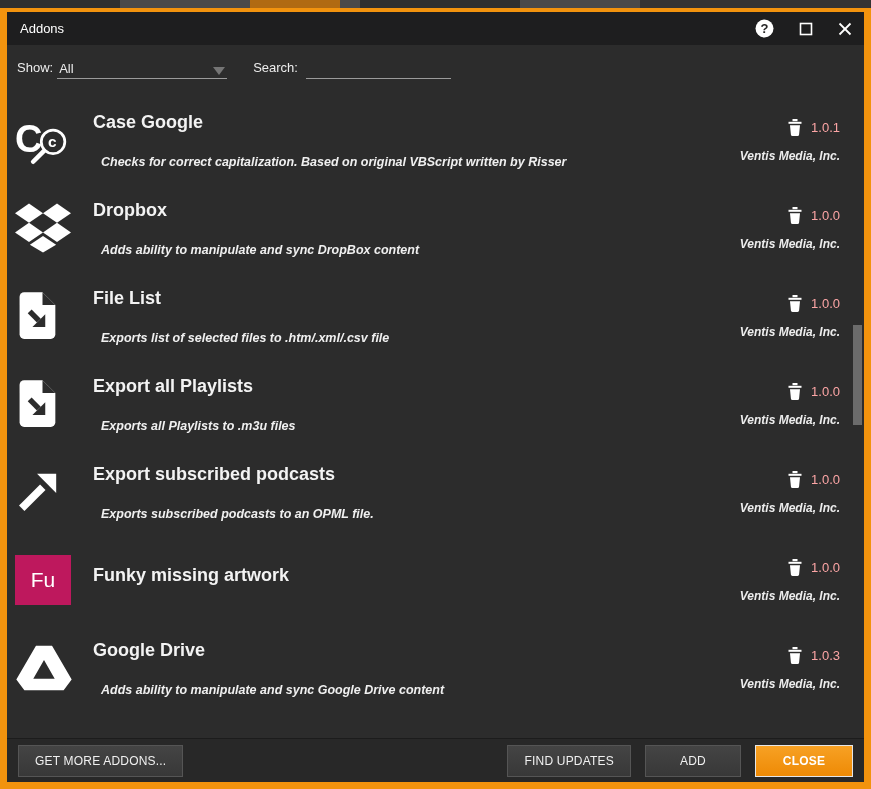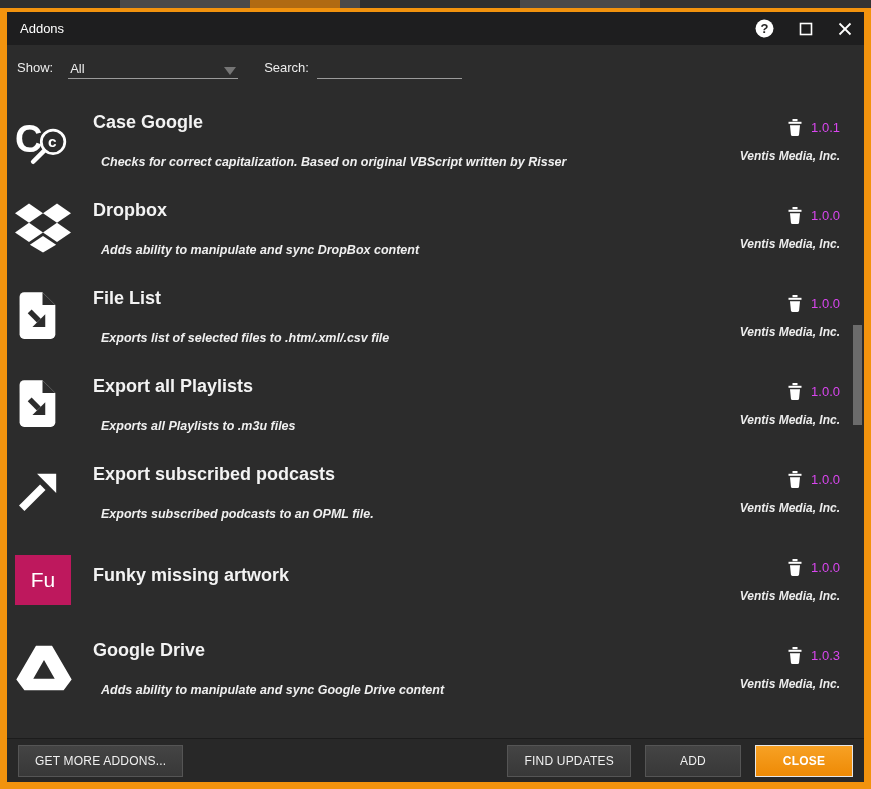--- a/index.html
+++ b/index.html
@@ -27,21 +27,21 @@
   }
   .tb-icons { margin-left:auto; display:flex; align-items:center; gap:25px; }
   .tb-icons span { display:flex; align-items:center; justify-content:center; cursor:pointer; }
 
   .toolbar {
     flex:0 0 45px; display:flex; align-items:center;
     padding:0 10px; font-size:13px; color:#ededed;
   }
   .show-dd {
     display:flex; align-items:flex-end; justify-content:space-between;
-    width:170px; height:23px; margin-left:15px; padding:0 2px 2px 2px;
+    width:170px; height:23px; margin-left:4px; padding:0 2px 2px 2px;
     border-bottom:1px solid #9b9b9b; cursor:default;
   }
   .dd-arrow { width:0; height:0; border-left:6px solid transparent; border-right:6px solid transparent; border-top:8px solid #757575; margin-bottom:1px; }
   .search-label { margin-left:26px; }
   .search-input {
     width:145px; height:23px; margin-left:8px;
     background:transparent; border:none; border-bottom:1px solid #9b9b9b;
     color:#fff; font-size:13px; font-family:inherit; outline:none;
   }
 
@@ -57,21 +57,21 @@
   .row[data-icon="funky"]          .ic-funky        { display:flex; }
   .ic-funky {
     width:56px; height:50px; background:#be185d; color:#fff;
     align-items:center; justify-content:center; font-size:21px;
   }
   .main { flex:1 1 auto; min-width:0; display:flex; flex-direction:column; justify-content:center; }
   .addon-title { font-size:18px; font-weight:700; line-height:22px; margin-bottom:10px; color:#f3f3f3; }
   .addon-desc  { font-size:12.5px; font-style:italic; font-weight:600; line-height:15px; padding-left:8px; color:#f0f0f0;margin-top:12px; }
   .right { display:flex; flex-direction:column; align-items:flex-end; justify-content:center; }
   .ver-line { display:flex; align-items:center; gap:9px; height:22px; margin-bottom:10px; }
-  .addon-version { font-size:13px; color:#d946ef; }
+  .addon-version { font-size:13px; color:#fca5a5; }
   .addon-vendor  { font-size:12px; font-style:italic; font-weight:600; line-height:15px; color:#ededed; }
   .trash { display:flex; cursor:pointer; }
 
   .scroll-thumb { position:absolute; right:2px; top:227px; width:9px; height:100px; background:#6b6b6b; }
 
   .footer {
     flex:0 0 44px; display:flex; align-items:center; gap:14px;
     padding:0 11px; background:#282828; border-top:1px solid #1c1c1c;
   }
   .spacer { flex:1; }

